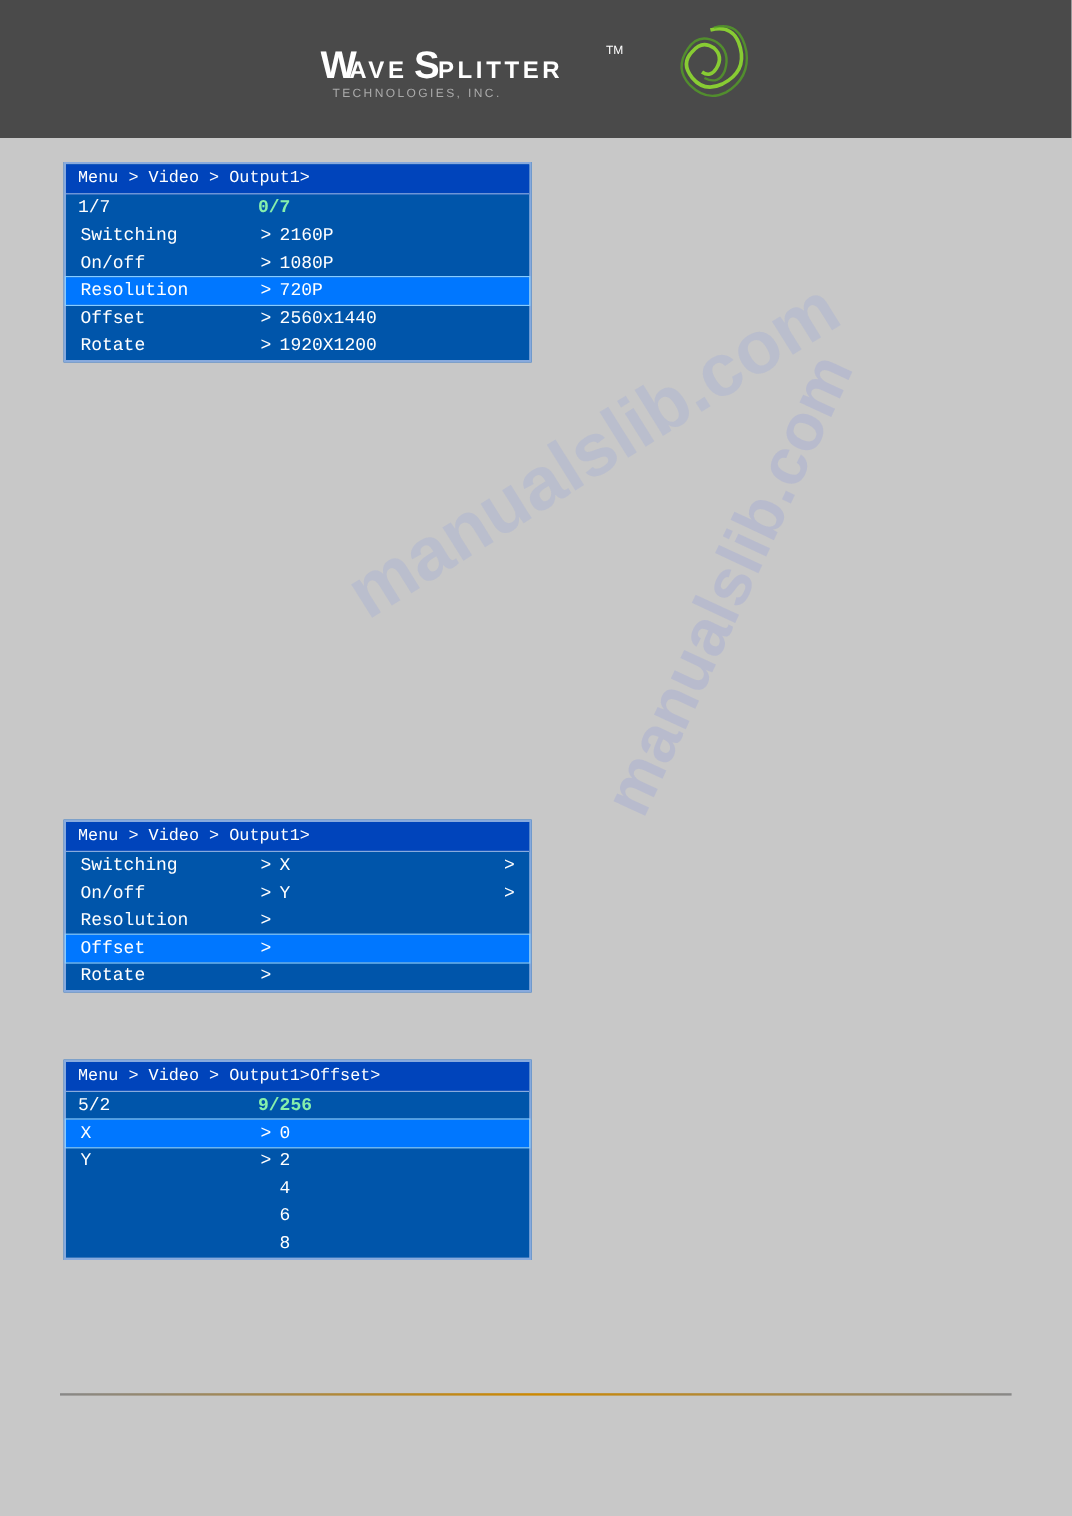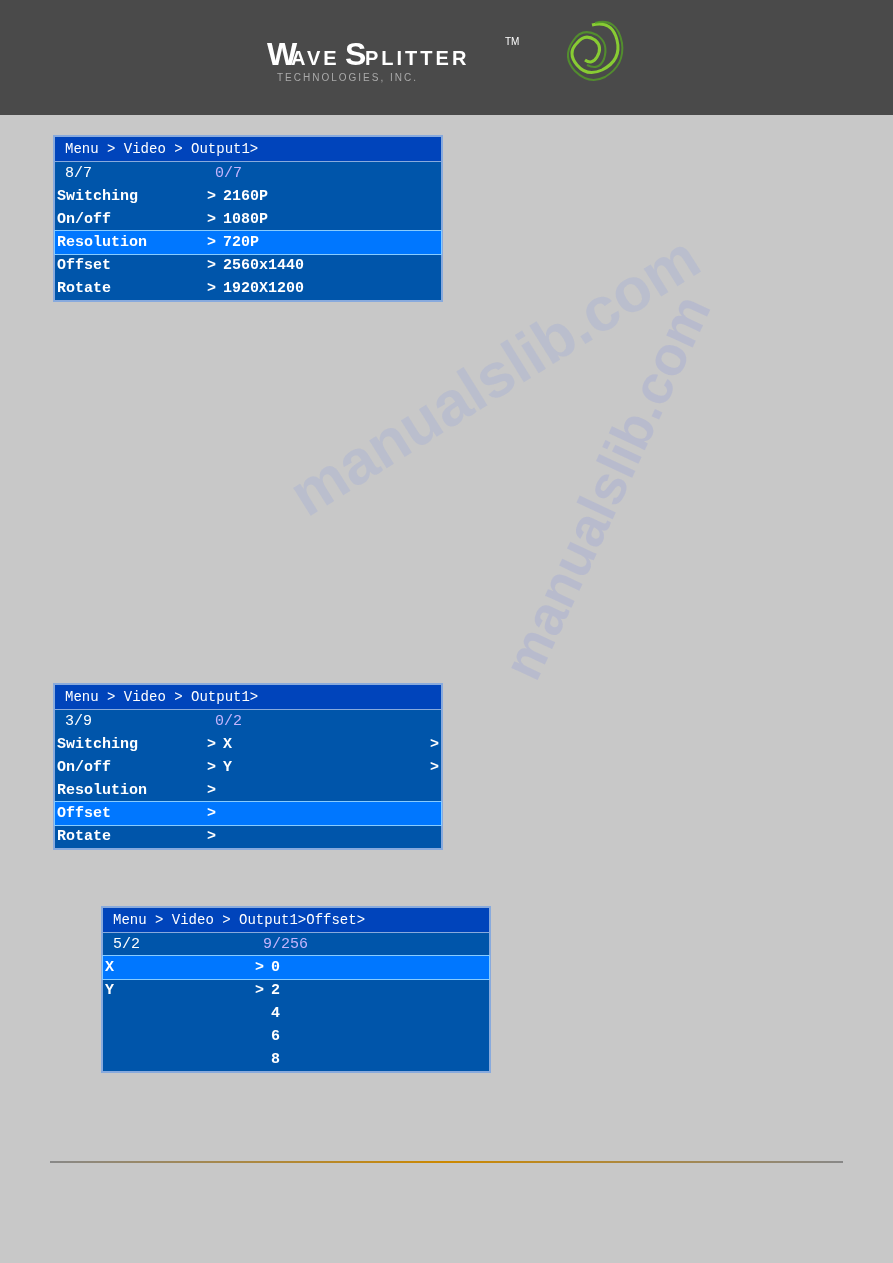--- a/index.html
+++ b/index.html
@@ -59,23 +59,22 @@
       padding: 4px 10px;
       font-size: 14px;
       color: #ffffff;
       display: flex;
       align-items: flex-start;
       gap: 2px;
     }
     .menu-row {
       display: flex;
       align-items: center;
-      padding: 3px 2px;
+      padding: 3px 12px;
       min-height: 22px;
-      font-weight: bold;
     }
     .menu-row.selected {
       background-color: #0077ff;
       outline: 1px solid #88ccff;
     }
     .menu-row .label {
       flex: 0 0 150px;
       color: #ffffff;
     }
     .menu-row .arrow {
@@ -94,22 +93,22 @@
     
     .counter-row {
       display: flex;
       padding: 3px 10px;
       min-height: 22px;
     }
     .counter-left {
       flex: 0 0 150px;
     }
     .counter-right {
-      font-weight: normal;
-      color: #c4b5fd;
+      font-weight: bold;
+      color: #86efac;
     }
 
     
     .footer-line {
       position: absolute;
       bottom: 100px;
       left: 50px;
       right: 50px;
       height: 2px;
       background: linear-gradient(to right, #888, #cc8800, #888);
@@ -141,21 +140,21 @@
 
 <div class="watermark">
   <div style="transform: rotate(-35deg); color: rgba(150,160,220,0.3); font-size: 55px; font-family: Arial; white-space: nowrap; position: absolute; top: 200px; left: -80px;">manualslib.com</div>
 </div>
 
 <div class="panel" style="top: 135px;">
   <div class="breadcrumb-bar">
     <span>Menu &gt; Video &gt; Output1&gt;</span>
   </div>
   <div class="counter-row">
-    <span class="counter-left">8/7</span>
+    <span class="counter-left">1/7</span>
     <span class="counter-right">0/7</span>
   </div>
 
   <div class="menu-row">
     <span class="label">Switching</span>
     <span class="arrow">&gt;</span>
     <span class="value">2160P</span>
   </div>
 
   <div class="menu-row">
@@ -180,24 +179,20 @@
     <span class="label">Rotate</span>
     <span class="arrow">&gt;</span>
     <span class="value">1920X1200</span>
   </div>
 </div>
 
 <div class="panel" style="top: 683px;">
   <div class="breadcrumb-bar">
     <span>Menu &gt; Video &gt; Output1&gt;</span>
   </div>
-  <div class="counter-row">
-    <span class="counter-left">3/9</span>
-    <span class="counter-right">0/2</span>
-  </div>
 
   <div class="menu-row">
     <span class="label">Switching</span>
     <span class="arrow">&gt;</span>
     <span class="value">X</span>
     <span class="right-arrow">&gt;</span>
   </div>
 
   <div class="menu-row">
     <span class="label">On/off</span>
@@ -218,21 +213,21 @@
     <span class="value"></span>
   </div>
 
   <div class="menu-row">
     <span class="label">Rotate</span>
     <span class="arrow">&gt;</span>
     <span class="value"></span>
   </div>
 </div>
 
-<div class="panel" style="top: 906px; margin-left: 48px;">
+<div class="panel" style="top: 883px;">
   <div class="breadcrumb-bar">
     <span>Menu &gt; Video &gt; Output1&gt;Offset&gt;</span>
   </div>
   <div class="counter-row">
     <span class="counter-left">5/2</span>
     <span class="counter-right">9/256</span>
   </div>
 
   <div class="menu-row selected">
     <span class="label">X</span>

